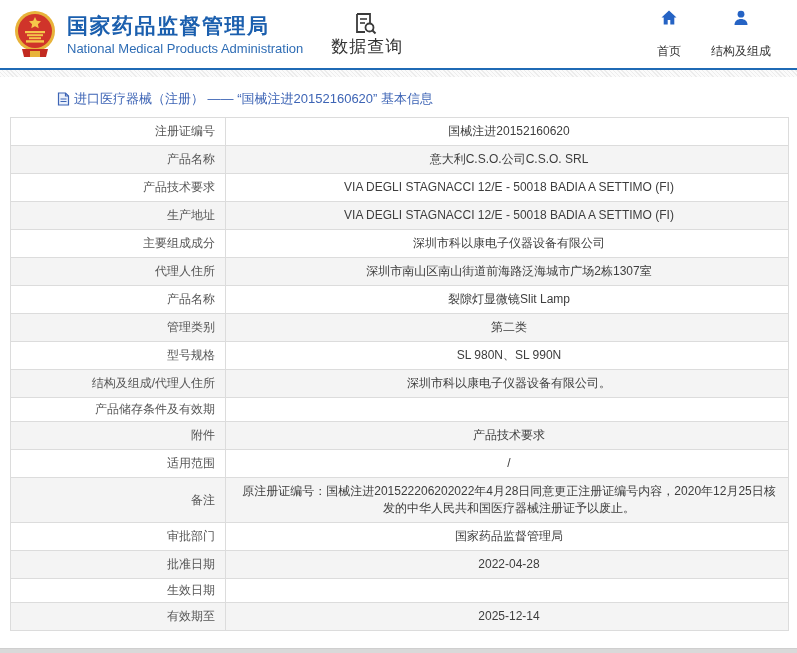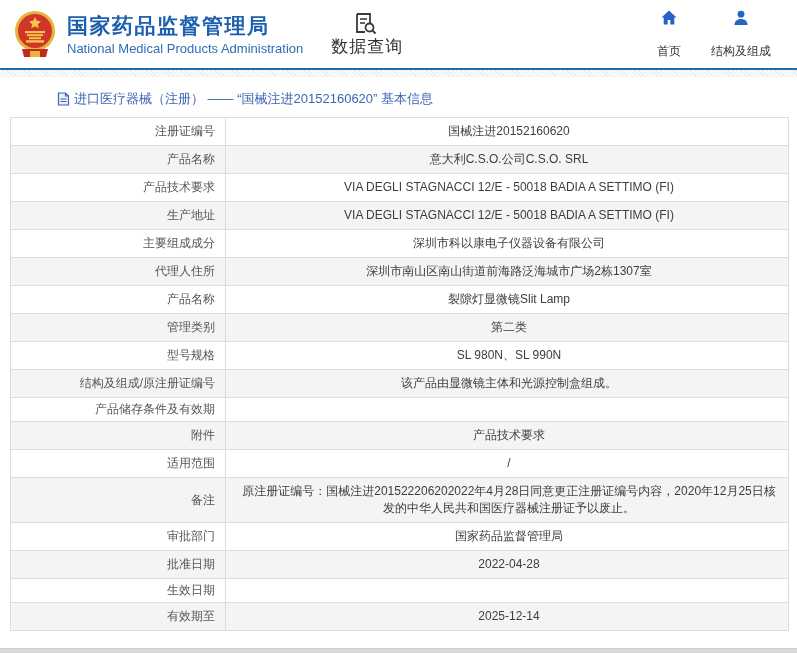--- a/index.html
+++ b/index.html
@@ -175,22 +175,22 @@
       </tr>
       <tr>
         <td class="label-cell">管理类别</td>
         <td class="value-cell">第二类</td>
       </tr>
       <tr>
         <td class="label-cell">型号规格</td>
         <td class="value-cell">SL 980N、SL 990N</td>
       </tr>
       <tr>
-        <td class="label-cell">结构及组成/原注册证编号</td>
-        <td class="value-cell">该产品由显微镜主体和光源控制盒组成。</td>
+        <td class="label-cell">结构及组成/代理人住所</td>
+        <td class="value-cell">深圳市科以康电子仪器设备有限公司。</td>
       </tr>
       <tr>
         <td class="label-cell">产品储存条件及有效期</td>
         <td class="value-cell"></td>
       </tr>
       <tr>
         <td class="label-cell">附件</td>
         <td class="value-cell">产品技术要求</td>
       </tr>
       <tr>

